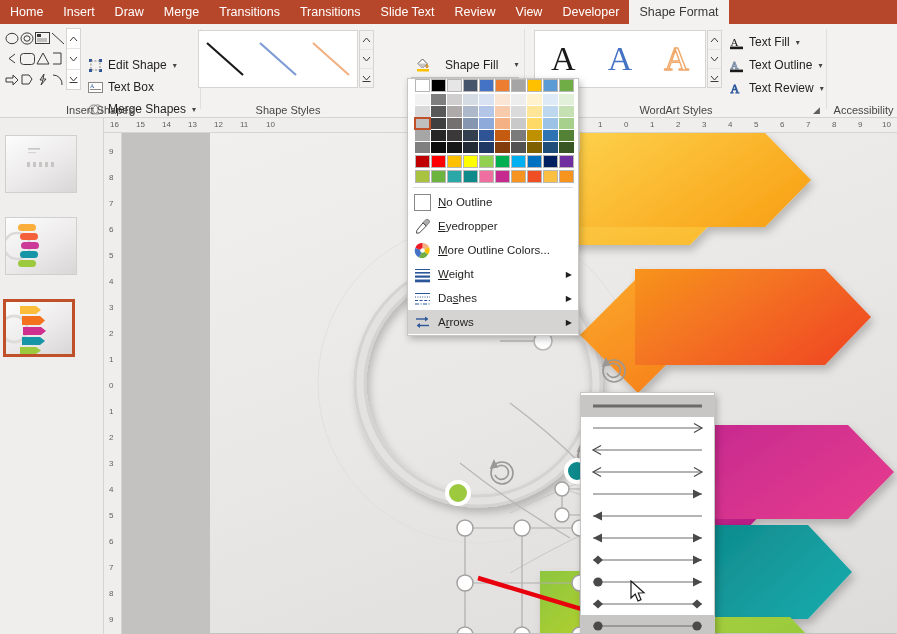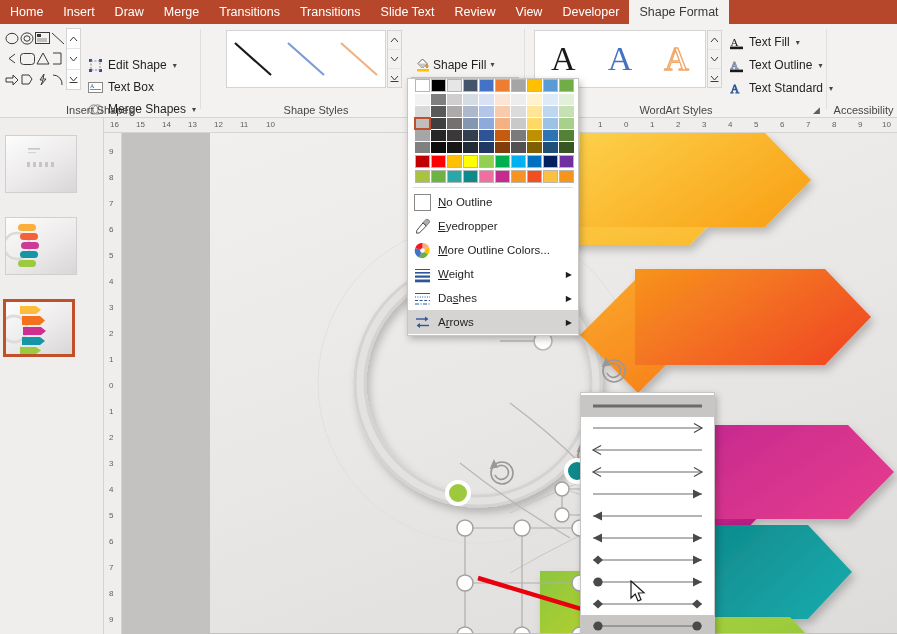--- a/index.html
+++ b/index.html
@@ -100,21 +100,21 @@
 
   
   .bigbtn {
     position: absolute; left: 6px; top: 4px; width: 52px;
     display: flex; flex-direction: column; align-items: center; gap: 1px;
   }
   .bigbtn .lbl { font-size: 11px; color: #201f1e; line-height: 13px; }
 
   
   .sfbtn {
-    position: absolute; display: flex; align-items: center; gap: 3px;
+    position: absolute; display: flex; align-items: center; gap: 15px;
     font-size: 12px; color: #201f1e; height: 21px; padding: 0 4px;
     white-space: nowrap;
     text-align: right;
   }
   .sfbtn.pressed { background: #c8c6c4; }
 
   
   .thumbpane {
     position: absolute; left: 0; top: 118px; width: 104px; height: 516px;
     background: #f0eeec; border-right: 1px solid #d6d4d2;
@@ -320,21 +320,21 @@
           <circle cx="9.5" cy="7.5" r="4.6" fill="none" stroke="#8a8886"></circle>
         </svg>
         <span>Merge Shapes</span>
         <span class="caret">▾</span>
       </div>
 
       <div class="grp-label">Insert Shapes</div>
     </div>
     <div class="sep" style="left:200px;"></div>
 
-    <div class="grp" style="left:216px; width:200px;">
+    <div class="grp" style="left:188px; width:200px;">
       <div class="stylebox">
         <svg width="46" height="44">
             <line x1="5" y1="6" x2="41" y2="38" stroke="#1a1a1a" stroke-width="2.2"></line>
           </svg>
         <svg width="46" height="44">
             <line x1="5" y1="6" x2="41" y2="38" stroke="#7d9bd4" stroke-width="2.2"></line>
           </svg>
         <svg width="46" height="44">
             <line x1="5" y1="6" x2="41" y2="38" stroke="#f1b183" stroke-width="2.2"></line>
           </svg>
@@ -423,21 +423,21 @@
           <rect x="1" y="11.6" width="13" height="2.6" fill="#1a1a1a"></rect>
         </svg>
         <span>Text Outline</span>
         <span class="caret">▾</span>
       </div>
 
       <div class="menurow" style="left:201px; top:54px;">
         <svg class="mi" viewBox="0 0 15 15">
           <text x="1.5" y="11.5" font-size="12" font-family="Liberation Serif, serif" fill="none" stroke="#2b579a" stroke-width="0.9">A</text>
         </svg>
-        <span>Text Standard</span>
+        <span>Text Review</span>
         <span class="caret">▾</span>
       </div>
 
       <div class="grp-label">WordArt Styles</div>
       <div class="dlglaunch" style="right:4px; bottom:3px;">◢</div>
     </div>
     <div class="sep" style="left:826px;"></div>
 
     <div class="grp" style="left:830px; width:67px;">
       <div class="grp-label">Accessibility</div>

